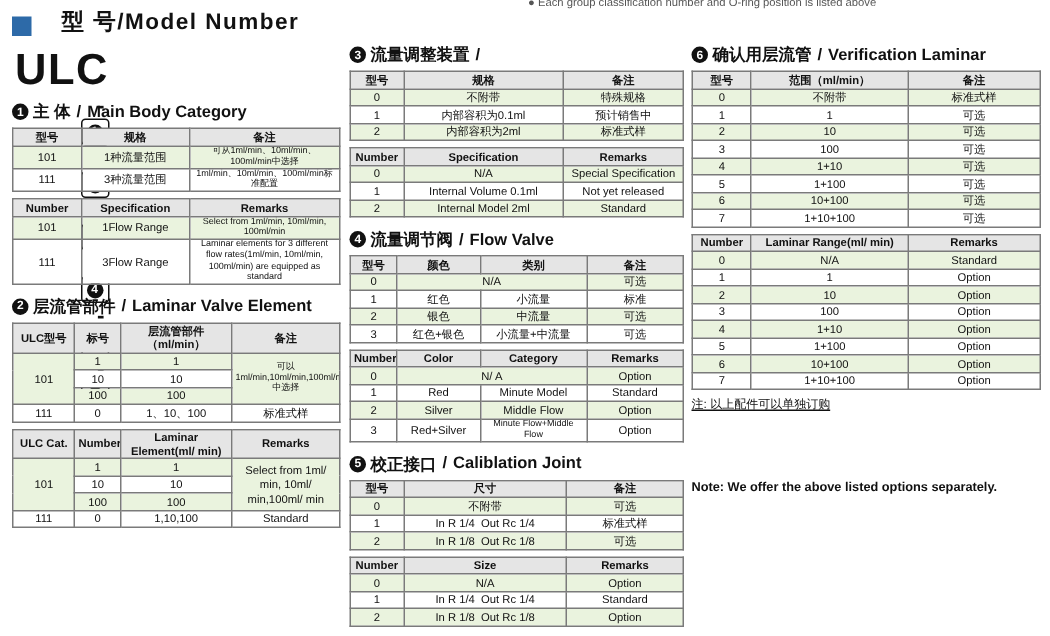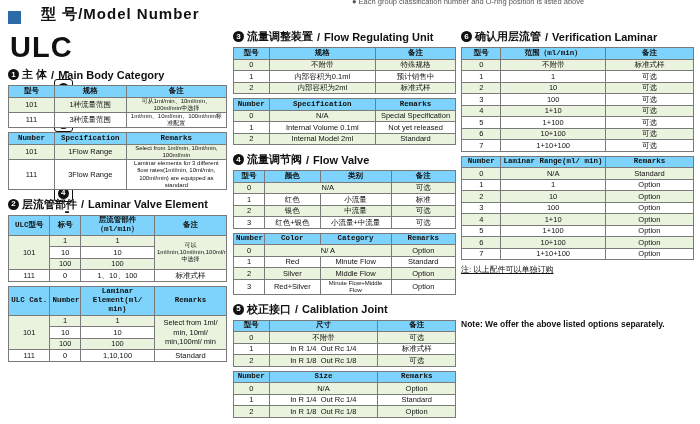--- a/index.html
+++ b/index.html
@@ -27,21 +27,21 @@
   .col-mid{left:233px;top:28px;width:223px;}
   .col-right{left:461px;top:28px;width:233px;}
   .sec{margin-bottom:7px;}
   .sec-title{display:flex;align-items:center;gap:3px;font-weight:bold;font-size:11px;
     margin:1px 0 3px 0;white-space:nowrap;}
   .sec-title .slash{margin:0 1px;}
   
   table.tbl{width:100%;border-collapse:collapse;table-layout:fixed;margin:0 0 4px 0;}
   .tbl th,.tbl td{border:1px solid #7a7a7a;font-size:7.5px;padding:0 2px;text-align:center;
     line-height:1.25;height:10.5px;overflow:hidden;}
-  .tbl th{background:#7dd3fc;font-weight:bold;font-family:Liberation Mono, monospace;}
+  .tbl th{background:#e5e5e5;font-weight:bold;}
   .tbl tr.tint td{background:#eaf3de;}
   .tbl td{background:#ffffff;}
   .tbl td.small{font-size:6px;line-height:1.2;}
   
   .note-cn{font-size:8px;margin-top:2px;text-decoration:underline;}
   .note-en{font-size:8.5px;font-weight:bold;margin-top:44px;}
 </style>
 </head>
 <body>
 
@@ -229,21 +229,20 @@
         </table>
       </section>
   </div>
 
   <div class="col col-mid">
     <section class="sec">
         <div class="sec-title">
           <span class="sec-num">3</span>
           <span>流量调整装置</span>
           <span class="slash">/</span>
-          <span>Flow Regulating Unit</span>
         </div>
         <table class="tbl">
           <colgroup>
             <col style="width: 16%;">
             <col style="width: 48%;">
             <col style="width: 36%;">
           </colgroup>
           <thead>
             <tr>
               <th>型号</th>
@@ -366,21 +365,21 @@
           </thead>
           <tbody>
             <tr class="tint">
               <td>0</td>
               <td colspan="2">N/ A</td>
               <td>Option</td>
             </tr>
             <tr>
               <td>1</td>
               <td>Red</td>
-              <td>Minute Flow</td>
+              <td>Minute Model</td>
               <td>Standard</td>
             </tr>
             <tr class="tint">
               <td>2</td>
               <td>Silver</td>
               <td>Middle Flow</td>
               <td>Option</td>
             </tr>
             <tr>
               <td>3</td>

